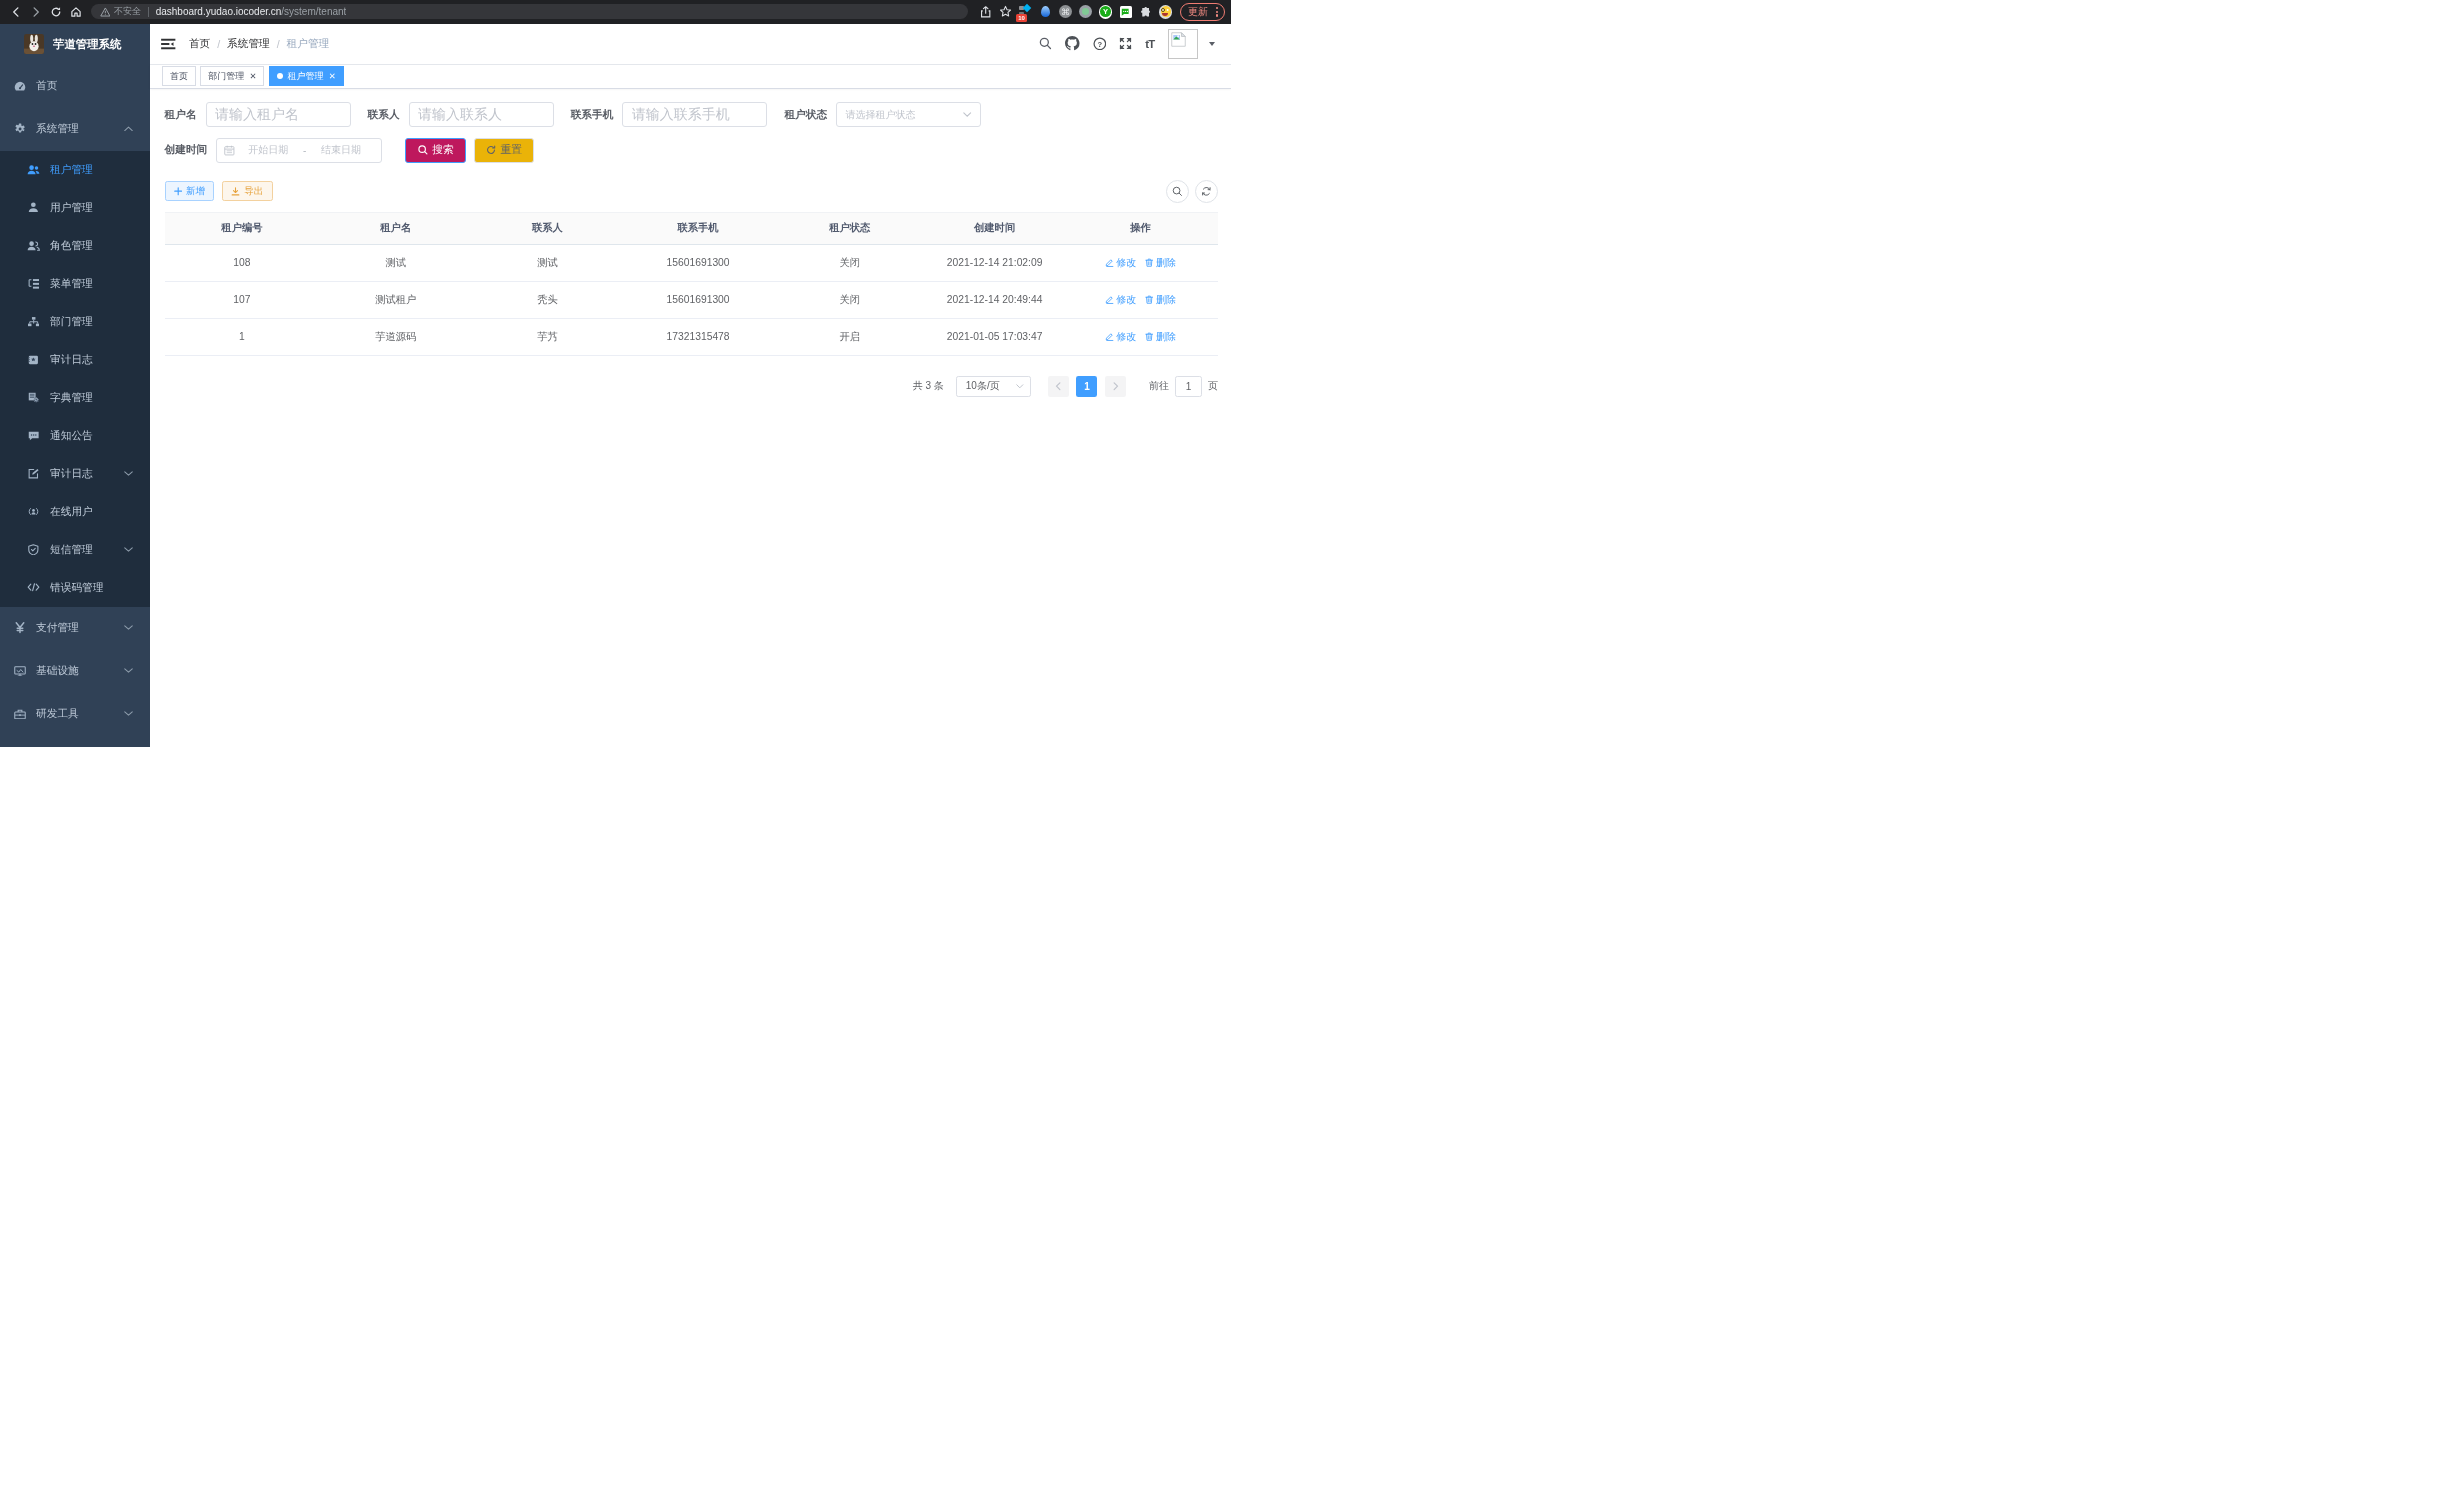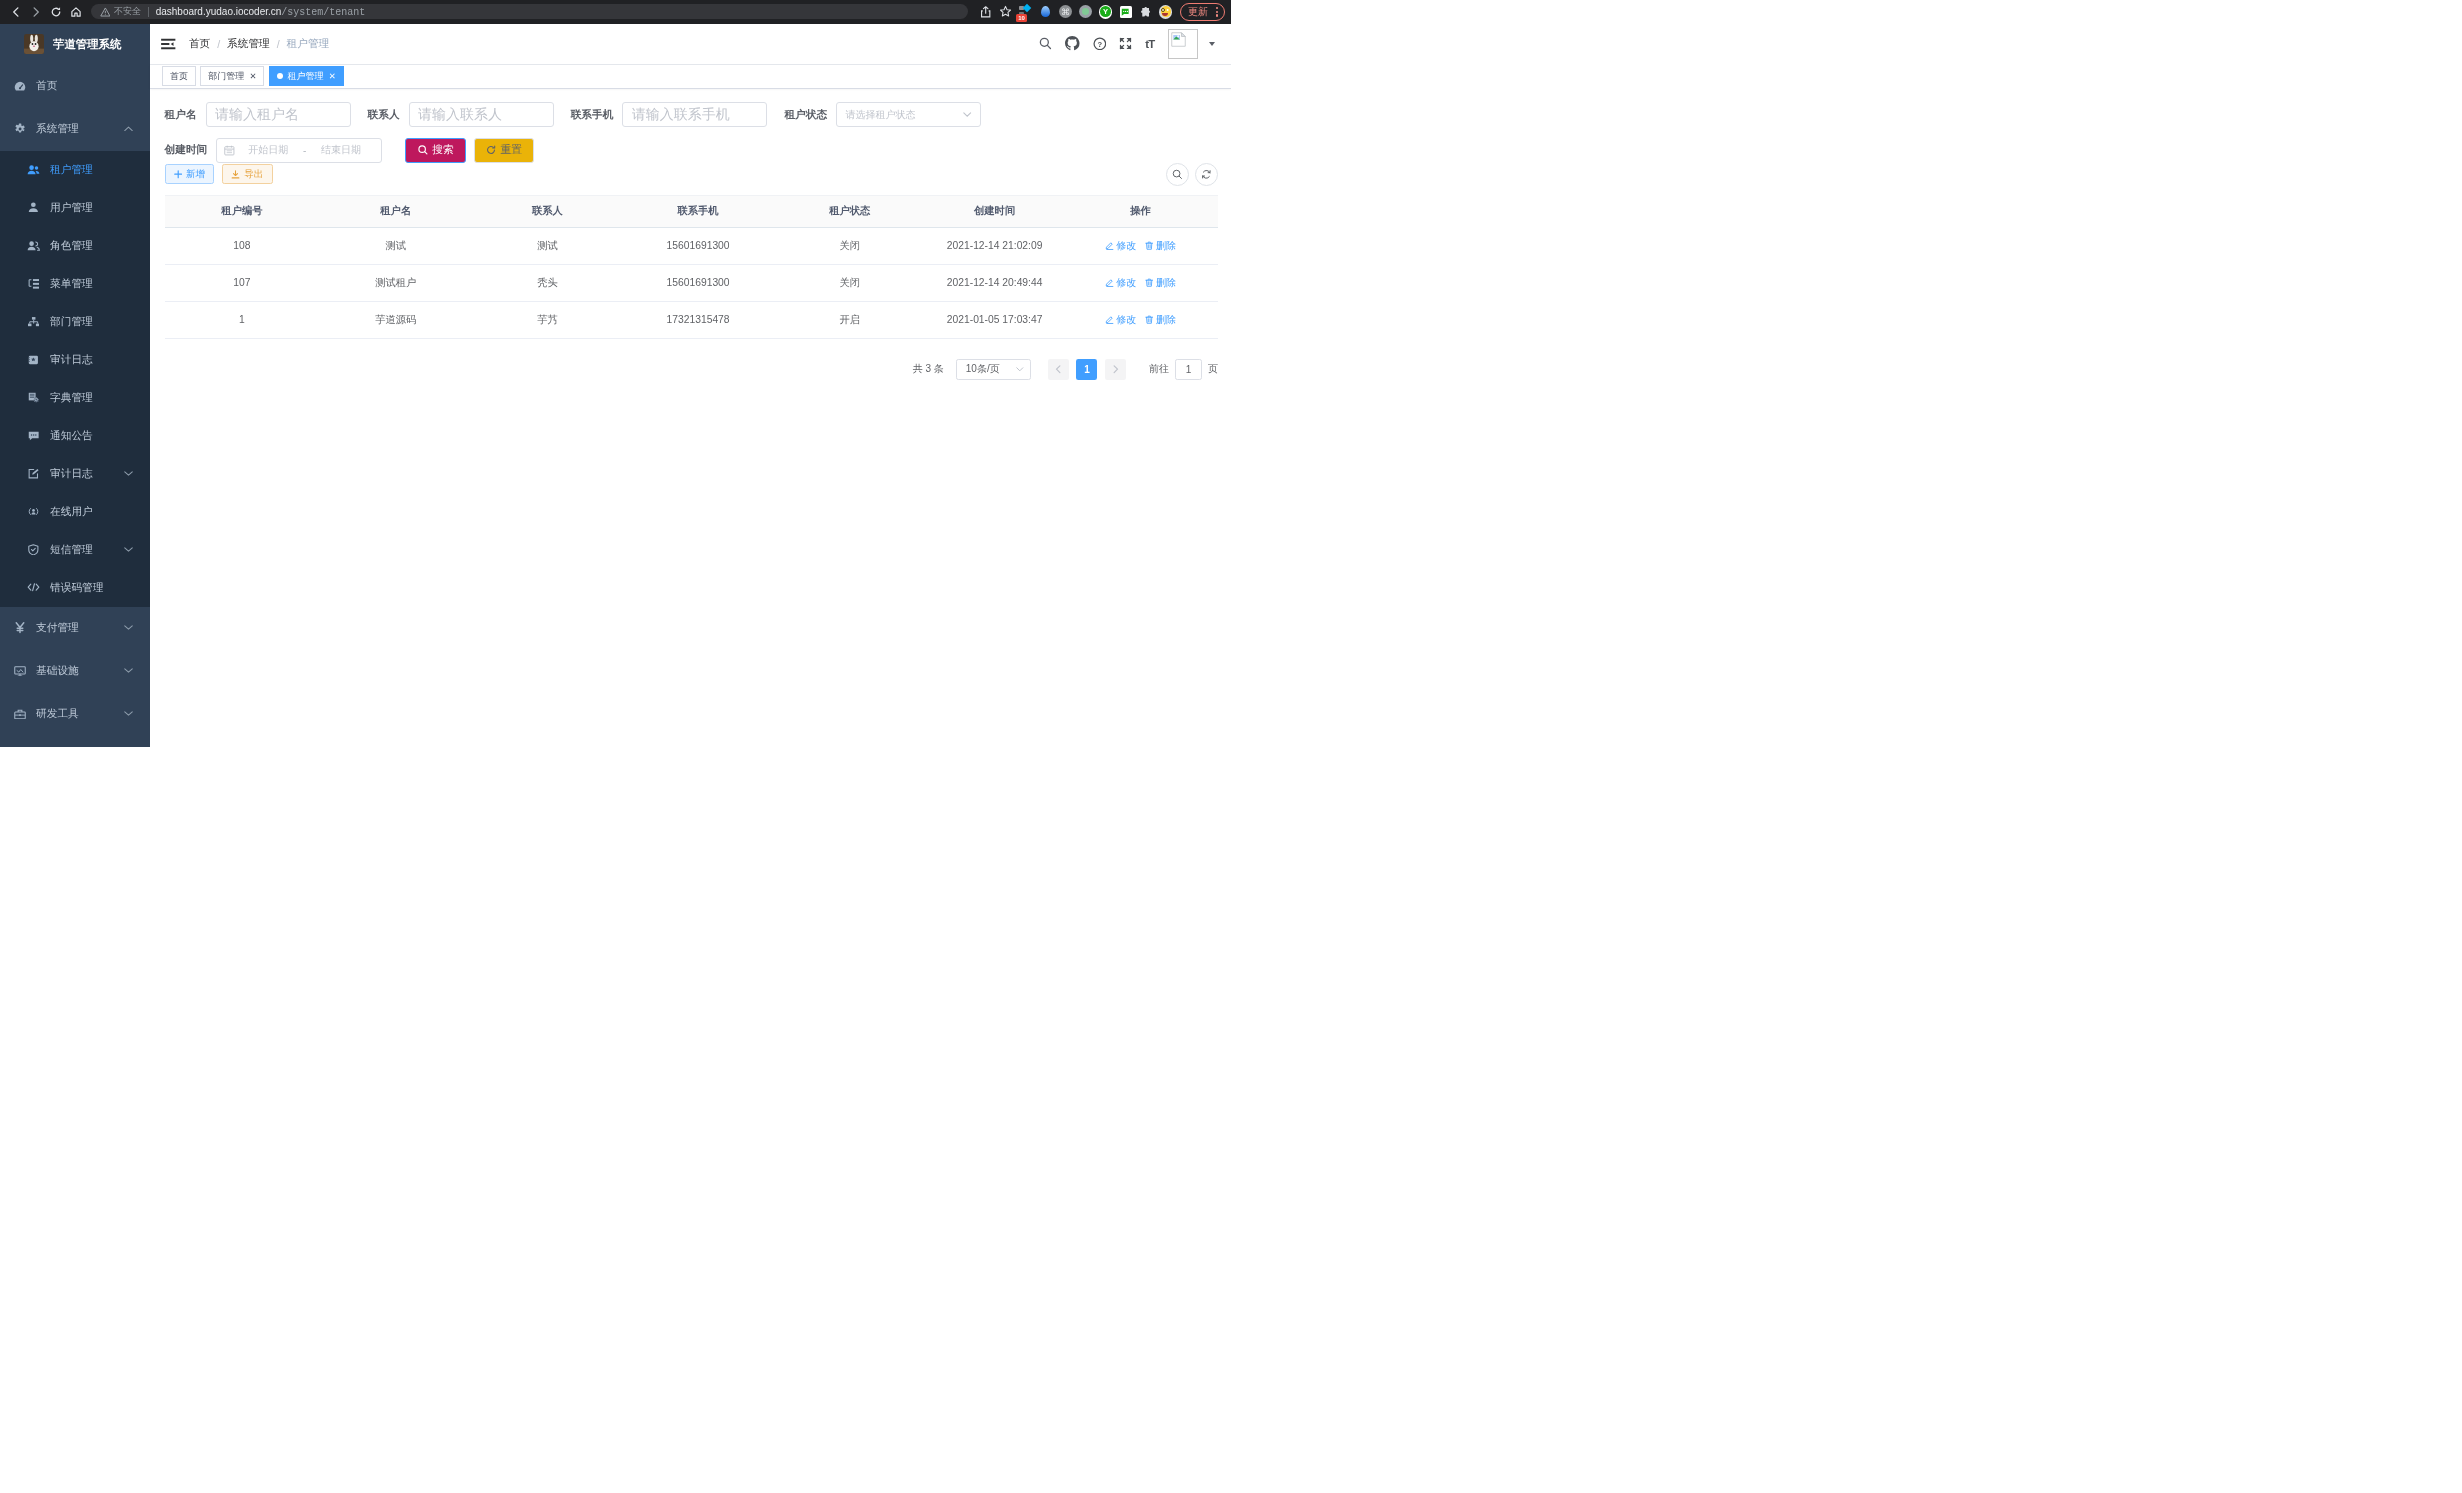--- a/index.html
+++ b/index.html
@@ -8,21 +8,21 @@
 
   
   .chrome { height:23.6px; background:#202124; display:flex; align-items:center; padding:0 6px; }
   .chrome .navbtn { width:20px; height:20px; display:flex; align-items:center; justify-content:center; flex:0 0 auto; }
   .chrome svg { display:block; }
   .urlpill { flex:1 1 auto; height:15px; margin:0 7.6px 0 4.6px; background:#35363a; border-radius:8.4px;
     display:flex; align-items:center; padding:0 9px; min-width:0; }
   .urlpill .sec { color:#9aa0a6; font-size:9px; margin:0 4.6px 0 3.8px; }
   .urlpill .sep { width:0.8px; height:10px; background:#5f6368; margin:0 6.9px 0 2.3px; }
   .urltext { font-size:10px; color:#e8eaed; white-space:nowrap; overflow:hidden; }
-  .urltext .path { color:#9aa0a6;font-family:Liberation Mono, monospace; }
+  .urltext .path { color:#9aa0a6; }
   .ext { width:17px; height:18px; display:flex; align-items:center; justify-content:center; position:relative; flex:0 0 auto; margin:0 1.5px; }
   .ext .badge { position:absolute; left:-0.8px; bottom:-0.8px; background:#e94235; color:#fff; font-size:6px;
     padding:0.8px 1.9px; border-radius:1.5px; line-height:1; font-weight:700; }
   .tm-sq1{ position:absolute; left:2.3px; top:3px; width:4.6px; height:4.6px; background:#8d9093; border-radius:0.8px;}
   .tm-sq2{ position:absolute; left:2.3px; top:9px; width:4.6px; height:4.6px; background:#6f7377; border-radius:0.8px;}
   .tm-dia{ position:absolute; left:6.9px; top:2.3px; width:6px; height:6px; background:#00b0f0; transform:rotate(45deg); }
   .ballon{ width:9px; height:11.4px; background:linear-gradient(180deg,#9fd0ff,#1565d8); border-radius:50% 50% 50% 50%/60% 60% 40% 40%; }
   .graycirc { width:13px; height:13px; border-radius:50%; background:#8d9093; display:flex; align-items:center; justify-content:center; color:#f1f3f4; font-size:8.4px; }
   .ringcirc { width:13px; height:13px; border-radius:50%; background:#9aa0a6; display:flex; align-items:center; justify-content:center; }
   .ringcirc i { width:6.9px; height:6.9px; border-radius:50%; background:#81c995; }
@@ -107,21 +107,21 @@
     padding:0 6.9px; color:#c0c4cc; font-size:10px; }
   .fdate .dph { flex:1; text-align:center; }
   .fdate .dsep { color:#b5bac1; padding:0 1.5px; }
   .btn { height:25px; border-radius:3px; font-size:10.7px; display:inline-flex; align-items:center; gap:4.6px;
     padding:0 11.4px; cursor:pointer; border:0.8px solid #dcdfe6; background:#eab308; color:#606266; font-family:inherit; }
   .btn-primary { background:#be185d; border-color:#409eff; color:#fff; }
   .btn-search { margin-left:6px; }
   .btn-reset { margin-left:7.6px; }
 
   
-  .toolbar { display:flex; align-items:center; }
+  .toolbar { margin-top:17px; display:flex; align-items:center; }
   .btn-mini { height:20px; font-size:9.5px; padding:0 8.4px; gap:3.8px; border-radius:2.3px; }
   .btn-plain-primary { background:#ecf5ff; border-color:#a8d2ff; color:#409eff; }
   .btn-plain-warning { background:#fdf6ec; border-color:#f3d19e; color:#e6a23c; margin-left:7.6px; }
   .toolbar-right { margin-left:auto; display:flex; gap:6px; }
   .circlebtn { width:23px; height:23px; border-radius:50%; border:0.8px solid #dfe3e8; background:#fff;
     display:flex; align-items:center; justify-content:center; color:#5f6368; cursor:pointer; }
 
   
   .table { margin-top:9px; width:100%; border-collapse:collapse; table-layout:fixed; }
   .table th { height:32px; background:#fafafa; color:#515a6e; font-size:10.3px; font-weight:700;

